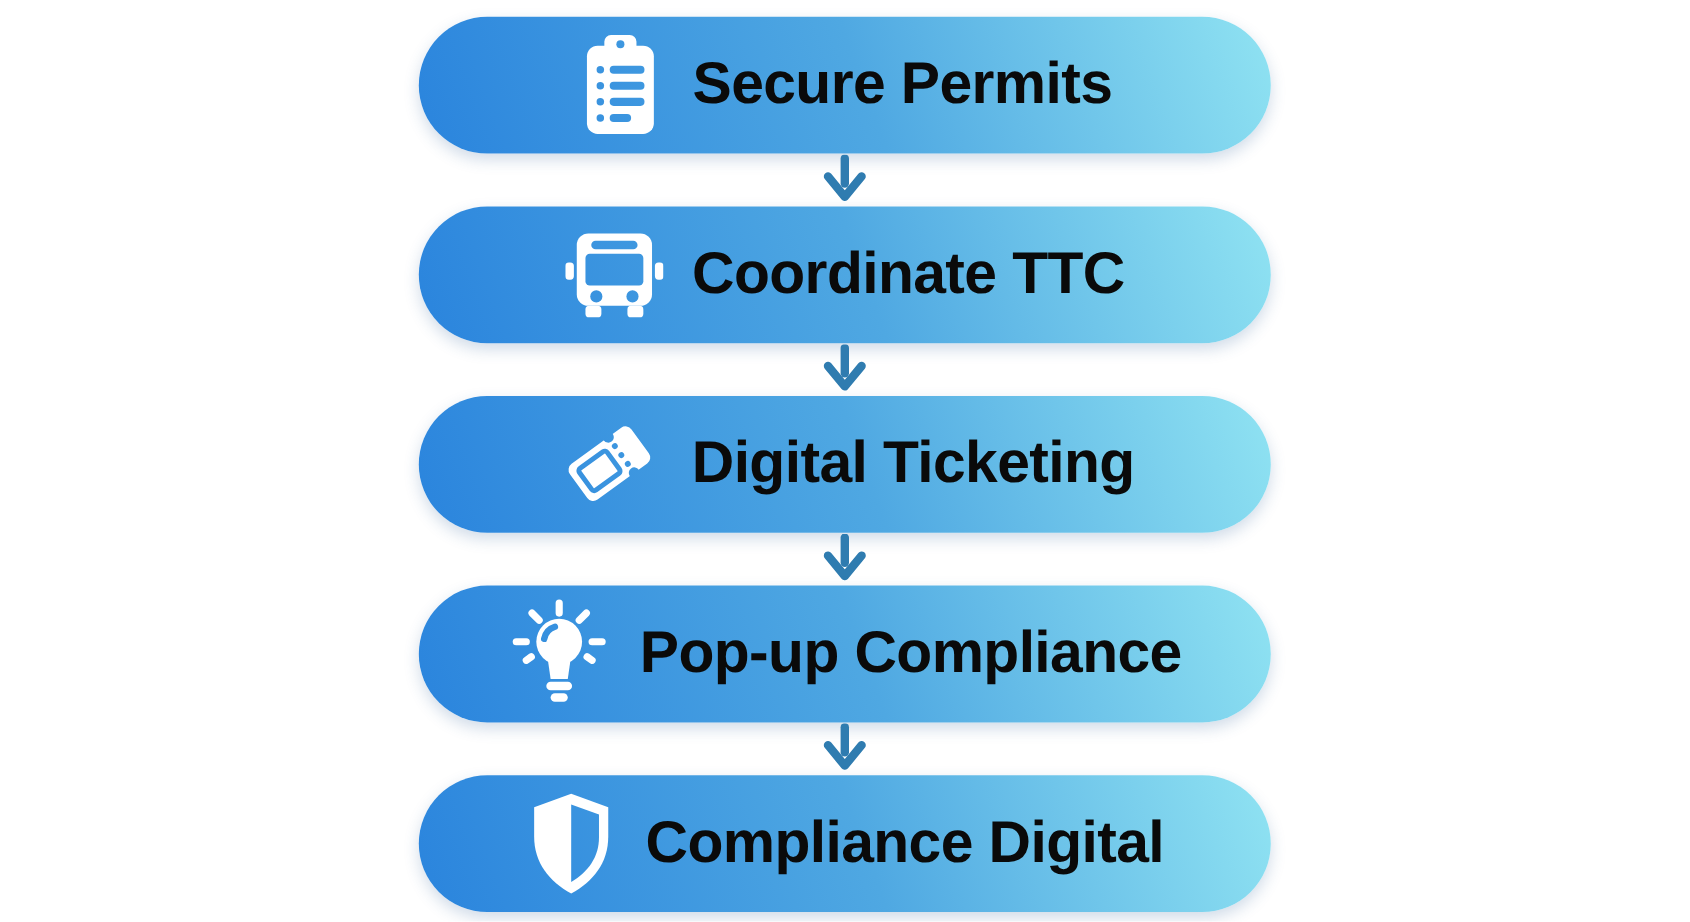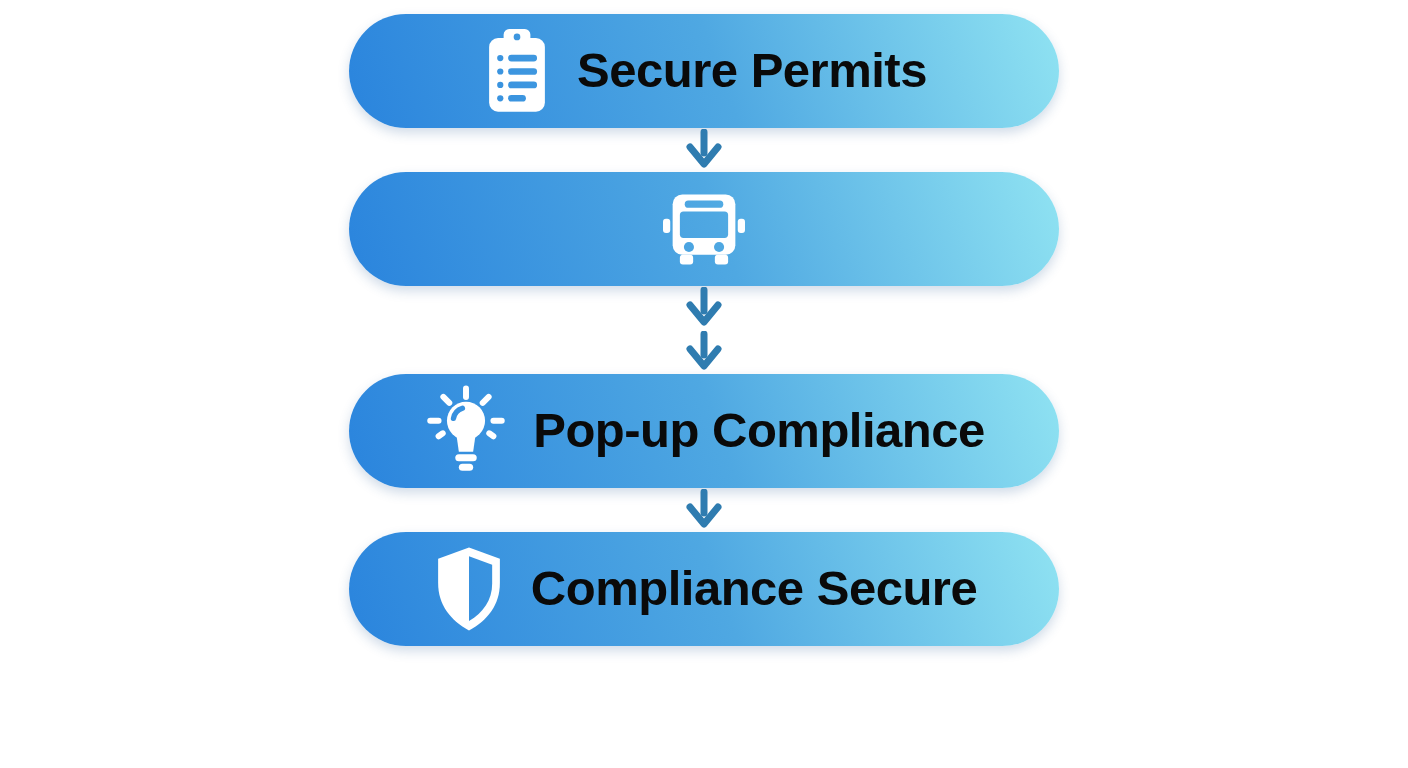--- a/index.html
+++ b/index.html
@@ -92,29 +92,51 @@
             <rect x="8" y="2" width="52" height="50" rx="8" fill="#fff"></rect>
             <rect x="18" y="7" width="32" height="6" rx="3" fill="#000"></rect>
             <rect x="14" y="16" width="40" height="22" rx="3" fill="#000"></rect>
             <circle cx="21.5" cy="45.5" r="4.2" fill="#000"></circle>
             <circle cx="46.5" cy="45.5" r="4.2" fill="#000"></circle>
           </mask>
             </defs>
           <rect x="0" y="0" width="68" height="62" fill="#ffffff" mask="url(#m-bus)"></rect>
         </svg>
       </span>
+      <span class="label">Coordinate TTC</span>
     </div>
 
     <div class="connector">
       <svg class="arrow-svg" width="44" height="42" viewBox="0 0 44 42" xmlns="http://www.w3.org/2000/svg">
         <path d="M22 3 L22 24"></path>
         <path d="M8 18 L22 35 L36 18"></path>
       </svg>
     </div>
 
+    <div class="node">
+      <span class="icon-wrap">
+        <svg width="90" height="90" viewBox="0 0 88 88" xmlns="http://www.w3.org/2000/svg">
+          <defs>
+              <mask id="m-ticket">
+            <g transform="rotate(-36 44 44)">
+              <rect x="14" y="26" width="62" height="36" rx="6" fill="#fff"></rect>
+              <circle cx="57" cy="26" r="4.5" fill="#000"></circle>
+              <circle cx="57" cy="62" r="4.5" fill="#000"></circle>
+              <circle cx="57" cy="35" r="2.4" fill="#000"></circle>
+              <circle cx="57" cy="44" r="2.4" fill="#000"></circle>
+              <circle cx="57" cy="53" r="2.4" fill="#000"></circle>
+              <rect x="21" y="33" width="28" height="22" rx="2.5" fill="none" stroke="#000" stroke-width="4"></rect>
+            </g>
+          </mask>
+            </defs>
+          <rect x="0" y="0" width="88" height="88" fill="#ffffff" mask="url(#m-ticket)"></rect>
+        </svg>
+      </span>
+      <span class="label">Digital Ticketing</span>
+    </div>
 
     <div class="connector">
       <svg class="arrow-svg" width="44" height="42" viewBox="0 0 44 42" xmlns="http://www.w3.org/2000/svg">
         <path d="M22 3 L22 24"></path>
         <path d="M8 18 L22 35 L36 18"></path>
       </svg>
     </div>
 
     <div class="node">
       <span class="icon-wrap">
@@ -155,17 +177,17 @@
         <svg width="76" height="88" viewBox="0 0 64 74" xmlns="http://www.w3.org/2000/svg">
           <defs>
               <mask id="m-shield">
             <path d="M32 2 L58 11.5 L58 32 C58 50.5 47.5 63.5 32 72 C16.5 63.5 6 50.5 6 32 L6 11.5 Z" fill="#fff"></path>
             <path d="M32 9.5 L51.5 16.5 L51.5 32.5 C51.5 46.5 44 56.5 32 64 Z" fill="#000"></path>
           </mask>
             </defs>
           <rect x="0" y="0" width="64" height="74" fill="#ffffff" mask="url(#m-shield)"></rect>
         </svg>
       </span>
-      <span class="label">Compliance Secure</span>
+      <span class="label">Compliance Digital</span>
     </div>
 
   </div>
 </div>
 
 </body></html>

